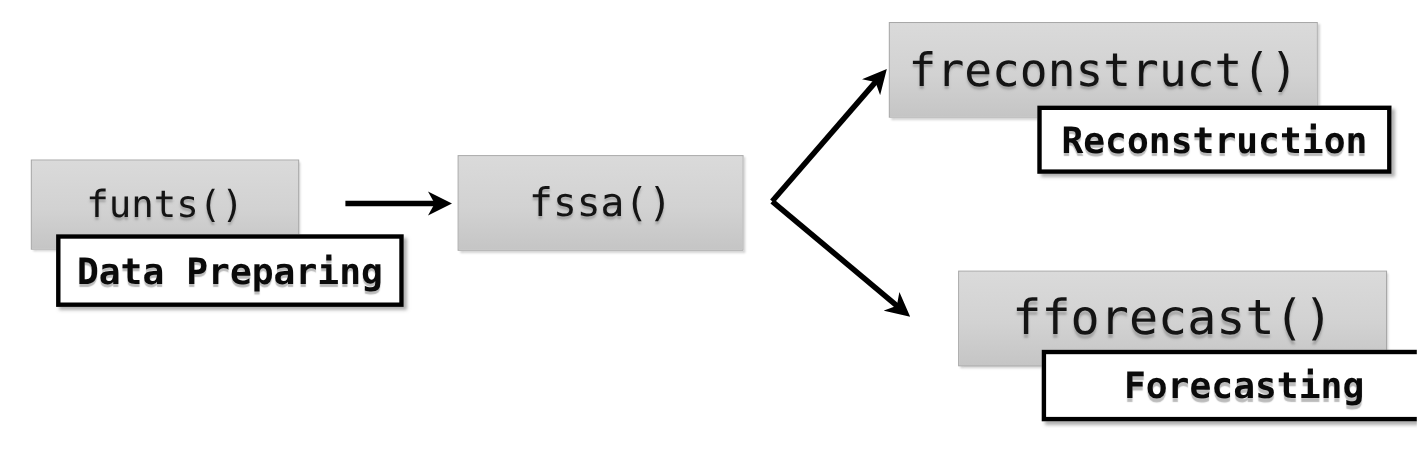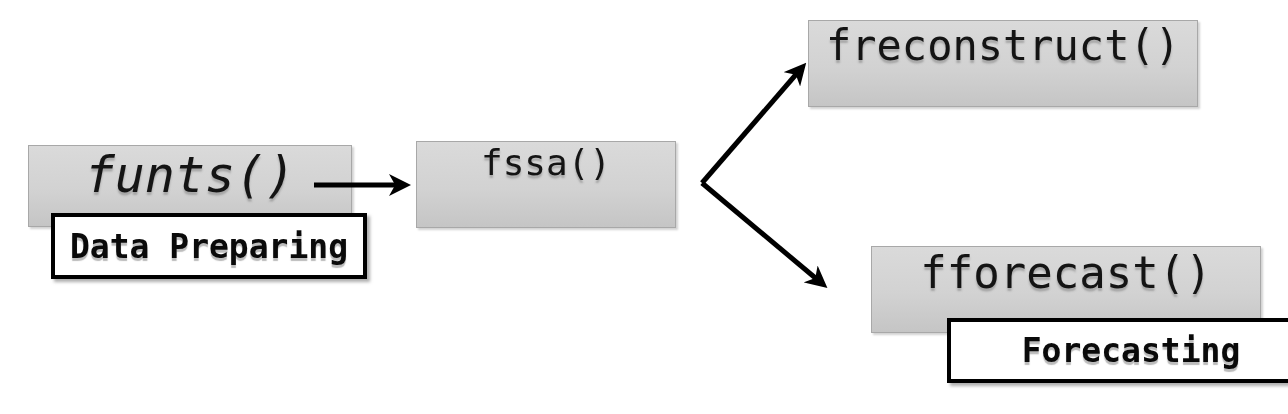--- a/index.html
+++ b/index.html
@@ -15,20 +15,21 @@
     background: #ffffff;
   }
   
   .gbox {
     position: absolute;
     z-index: 1;
     background: linear-gradient(180deg, #dadada 0%, #d2d2d2 55%, #c5c5c5 100%);
     border: 1px solid #a8a8a8;
     box-shadow: 2px 2px 2px rgba(0,0,0,0.18);
     display: flex;
+    align-items: center;
     justify-content: center;
     color: #141414;
     text-shadow: 0 3px 2px rgba(110,110,110,0.45);
     white-space: nowrap;
     box-sizing: border-box;
   }
   
   .wlabel {
     position: absolute;
     z-index: 3;
@@ -44,21 +45,21 @@
     text-shadow: 0 3px 1px rgba(120,120,120,0.5);
     white-space: nowrap;
     box-sizing: border-box;
   }
   .arrows {
     position: absolute;
     inset: 0;
     z-index: 2;
   }
   
-  .n-funts        { left: 28px;  top: 145px; width: 324px; height: 82px; font-size: 50px; font-style: italic; }
+  .n-funts        { left: 28px;  top: 145px; width: 244px; height: 82px; font-size: 34px; }
   .l-funts        { left: 51px;  top: 213px; width: 316px; height: 66px; }
   .n-fssa         { left: 416px; top: 141px; width: 260px; height: 87px; font-size: 36px; }
   .l-fssa         { left: 438px; top: 214px; width: 294px; height: 63px; }
   .n-freconstruct { left: 808px; top: 20px;  width: 390px; height: 87px; font-size: 42px; }
   .l-freconstruct { left: 943px; top: 96px;  width: 322px; height: 62px; }
   .n-fforecast    { left: 827px; top: 246px; width: 390px; height: 87px; font-size: 44px; margin-left: 44px; }
   .l-fforecast    { left: 947px; top: 318px; width: 368px; height: 65px; }
 </style>
 </head>
 <body>
@@ -83,20 +84,23 @@
     <span>Data Preparing</span>
   </div>
 
   <div class="gbox n-fssa">
     <span>fssa()</span>
   </div>
 
   <div class="gbox n-freconstruct">
     <span>freconstruct()</span>
   </div>
+  <div class="wlabel l-freconstruct">
+    <span>Reconstruction</span>
+  </div>
 
   <div class="gbox n-fforecast">
     <span>fforecast()</span>
   </div>
   <div class="wlabel l-fforecast">
     <span>Forecasting</span>
   </div>
 
 </div>
 

